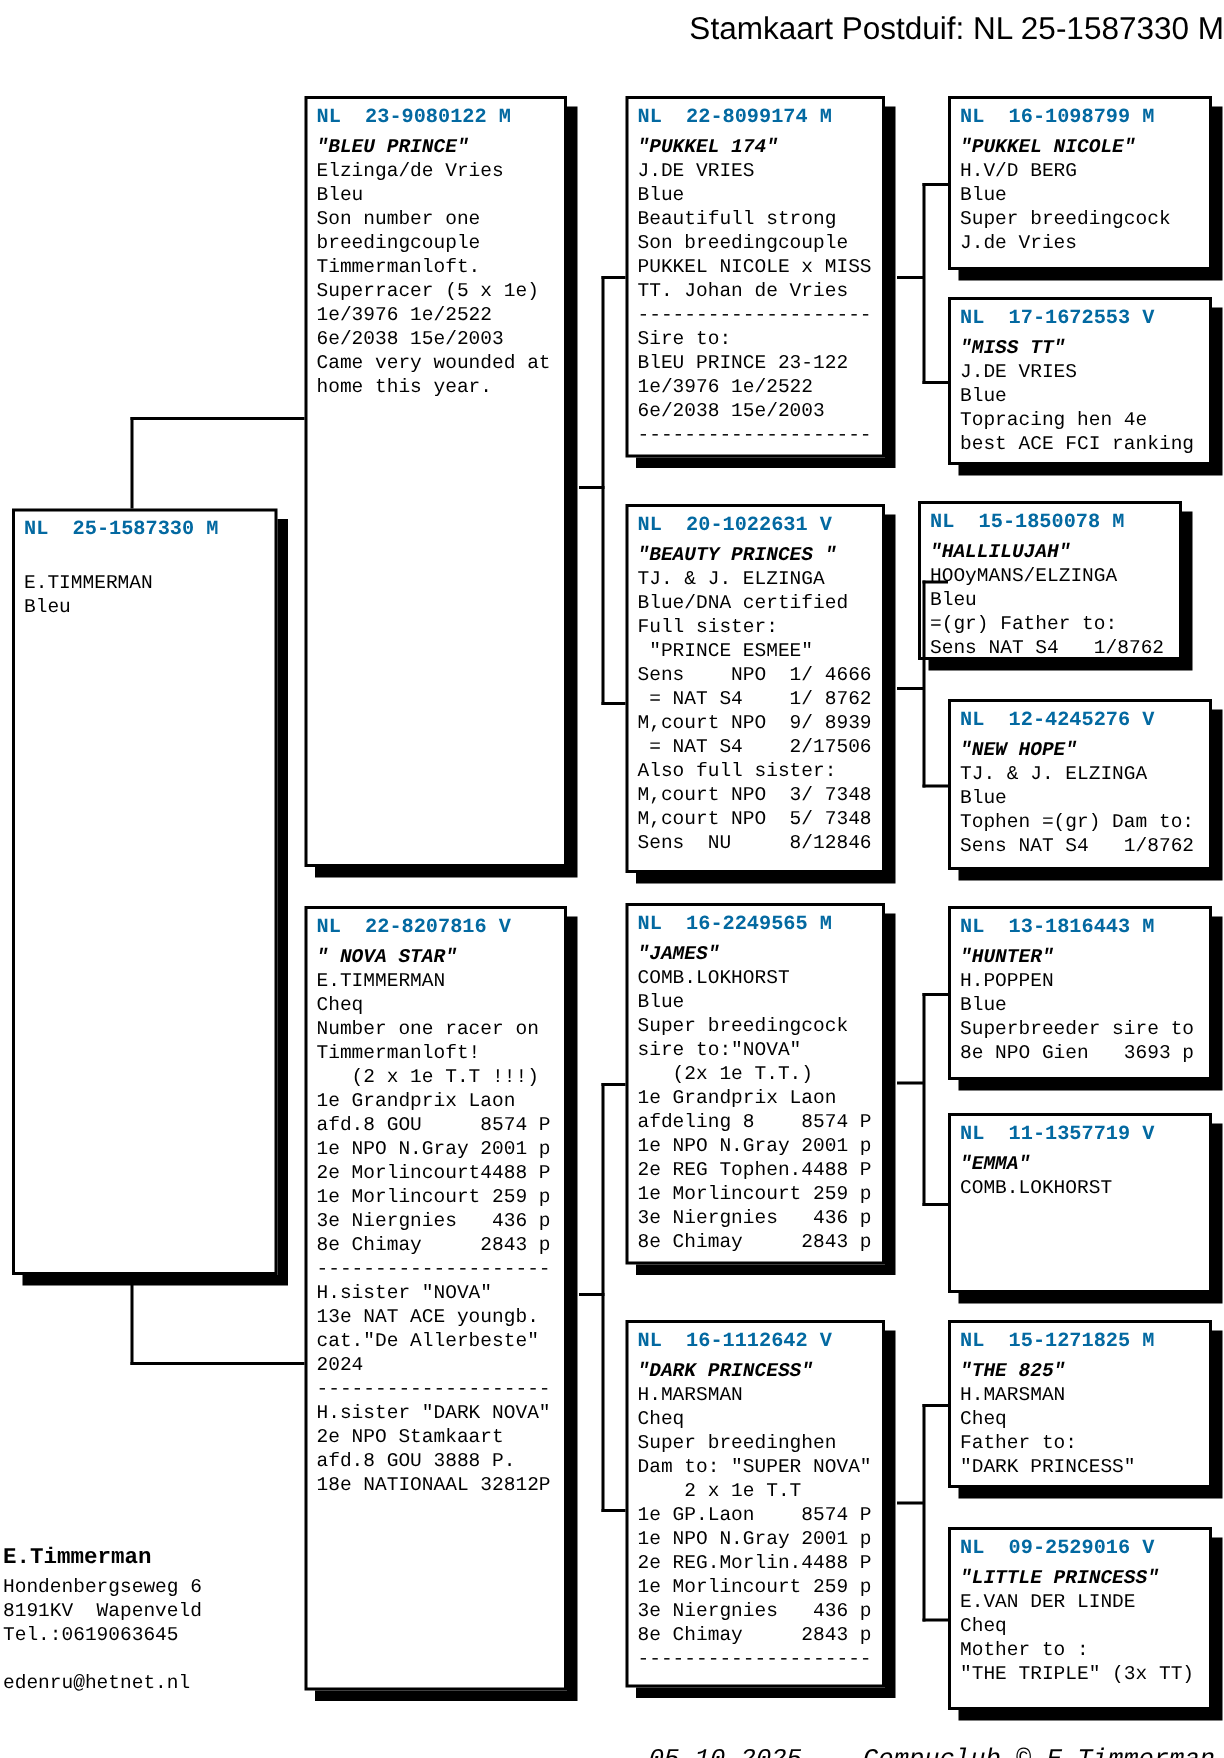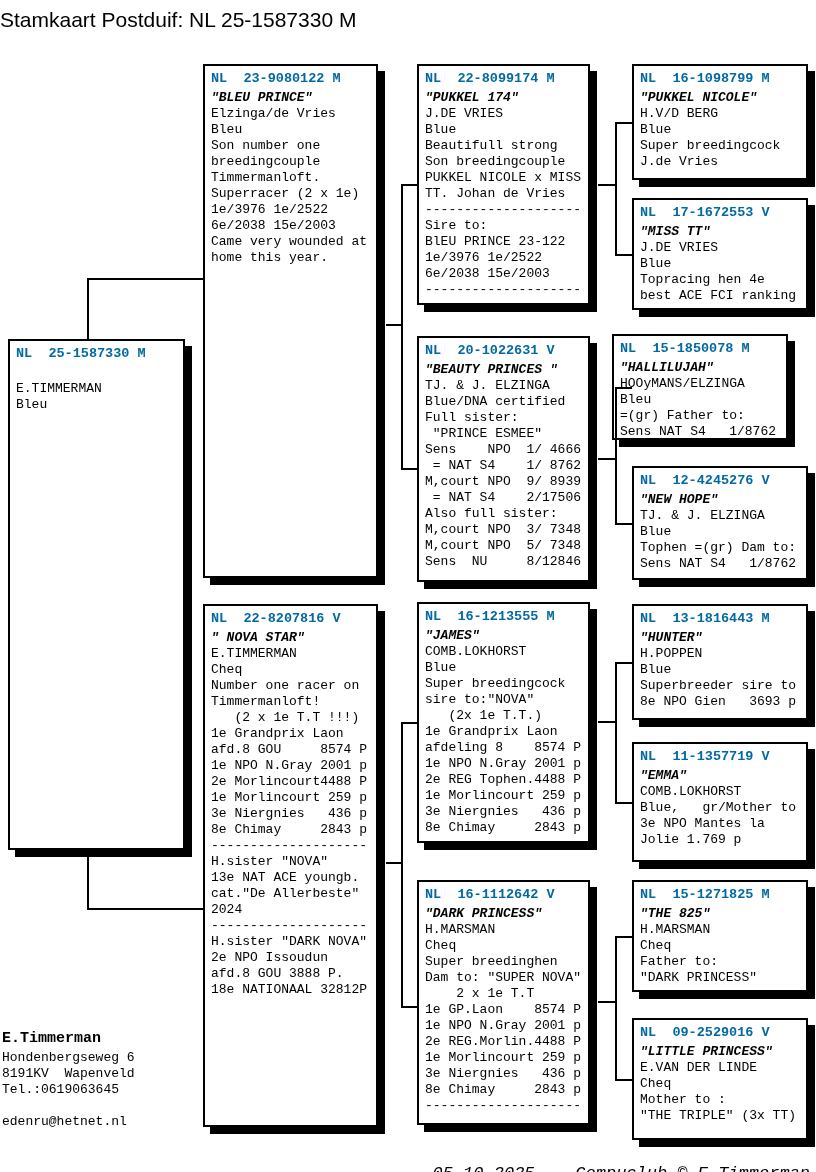--- a/index.html
+++ b/index.html
@@ -1,18 +1,18 @@
 <!DOCTYPE html>
 <html><head>
 <meta charset="utf-8">
 <style>
   html,body{margin:0;padding:0;background:#ffffff;}
   .page{position:relative;width:816px;height:1172px;background:#ffffff;overflow:hidden;
         font-family:"Liberation Mono","DejaVu Sans Mono",monospace;}
-  .title{position:absolute;left:0;top:8px;width:816px;text-align:left;
+  .title{position:absolute;left:0;top:8px;width:816px;text-align:right;
          font-family:"Liberation Sans","DejaVu Sans",sans-serif;
          font-size:21px;color:#000;letter-spacing:0px;}
   .pbox{position:absolute;background:#ffffff;border:2px solid #000;
         box-shadow:7px 7px 0 0 #000;box-sizing:border-box;
         padding:4px 0 0 6px;overflow:hidden;}
   .hdr{font-size:13.5px;font-weight:bold;color:#0369a1;white-space:pre;
        height:20px;line-height:18px;}
   .ln{font-size:13px;line-height:16px;height:16px;white-space:pre;color:#000;}
   .name{font-style:italic;font-weight:bold;}
   .owner{font-weight:normal;}
@@ -41,21 +41,21 @@
 
   <div class="pbox" style="left:203px;top:64px;width:175px;height:514px">
     <div class="hdr">NL  23-9080122 M</div>
     <div class="ln name">"BLEU PRINCE"</div>
     <div class="ln owner">Elzinga/de Vries</div>
     <div>
         <div class="ln">Bleu</div>
         <div class="ln">Son number one</div>
         <div class="ln">breedingcouple</div>
         <div class="ln">Timmermanloft.</div>
-        <div class="ln">Superracer (2 x 1e)</div>
+        <div class="ln">Superracer (5 x 1e)</div>
         <div class="ln">1e/3976 1e/2522</div>
         <div class="ln">6e/2038 15e/2003</div>
         <div class="ln">Came very wounded at</div>
         <div class="ln">home this year.</div>
       </div>
   </div>
 
   <div class="pbox" style="left:203px;top:604px;width:175px;height:523px">
     <div class="hdr">NL  22-8207816 V</div>
     <div class="ln name">" NOVA STAR"</div>
@@ -72,21 +72,21 @@
         <div class="ln">1e Morlincourt 259 p</div>
         <div class="ln">3e Niergnies   436 p</div>
         <div class="ln">8e Chimay     2843 p</div>
         <div class="ln">--------------------</div>
         <div class="ln">H.sister "NOVA"</div>
         <div class="ln">13e NAT ACE youngb.</div>
         <div class="ln">cat."De Allerbeste"</div>
         <div class="ln">2024</div>
         <div class="ln">--------------------</div>
         <div class="ln">H.sister "DARK NOVA"</div>
-        <div class="ln">2e NPO Issoudun</div>
+        <div class="ln">2e NPO Stamkaart</div>
         <div class="ln">afd.8 GOU 3888 P.</div>
         <div class="ln">18e NATIONAAL 32812P</div>
       </div>
   </div>
 
   <div class="pbox" style="left:417px;top:64px;width:173px;height:241px">
     <div class="hdr">NL  22-8099174 M</div>
     <div class="ln name">"PUKKEL 174"</div>
     <div class="ln owner">J.DE VRIES</div>
     <div>
@@ -117,21 +117,21 @@
         <div class="ln">M,court NPO  9/ 8939</div>
         <div class="ln"> = NAT S4    2/17506</div>
         <div class="ln">Also full sister:</div>
         <div class="ln">M,court NPO  3/ 7348</div>
         <div class="ln">M,court NPO  5/ 7348</div>
         <div class="ln">Sens  NU     8/12846</div>
       </div>
   </div>
 
   <div class="pbox" style="left:417px;top:602px;width:173px;height:241px">
-    <div class="hdr">NL  16-1213555 M</div>
+    <div class="hdr">NL  16-2249565 M</div>
     <div class="ln name">"JAMES"</div>
     <div class="ln owner">COMB.LOKHORST</div>
     <div>
         <div class="ln">Blue</div>
         <div class="ln">Super breedingcock</div>
         <div class="ln">sire to:"NOVA"</div>
         <div class="ln">   (2x 1e T.T.)</div>
         <div class="ln">1e Grandprix Laon</div>
         <div class="ln">afdeling 8    8574 P</div>
         <div class="ln">1e NPO N.Gray 2001 p</div>
@@ -213,25 +213,20 @@
         <div class="ln">Blue</div>
         <div class="ln">Superbreeder sire to</div>
         <div class="ln">8e NPO Gien   3693 p</div>
       </div>
   </div>
 
   <div class="pbox" style="left:632px;top:742px;width:176px;height:120px">
     <div class="hdr">NL  11-1357719 V</div>
     <div class="ln name">"EMMA"</div>
     <div class="ln owner">COMB.LOKHORST</div>
-    <div>
-        <div class="ln">Blue,   gr/Mother to</div>
-        <div class="ln">3e NPO Mantes la</div>
-        <div class="ln">Jolie 1.769 p</div>
-      </div>
   </div>
 
   <div class="pbox" style="left:632px;top:880px;width:176px;height:112px">
     <div class="hdr">NL  15-1271825 M</div>
     <div class="ln name">"THE 825"</div>
     <div class="ln owner">H.MARSMAN</div>
     <div>
         <div class="ln">Cheq</div>
         <div class="ln">Father to:</div>
         <div class="ln">"DARK PRINCESS"</div>

